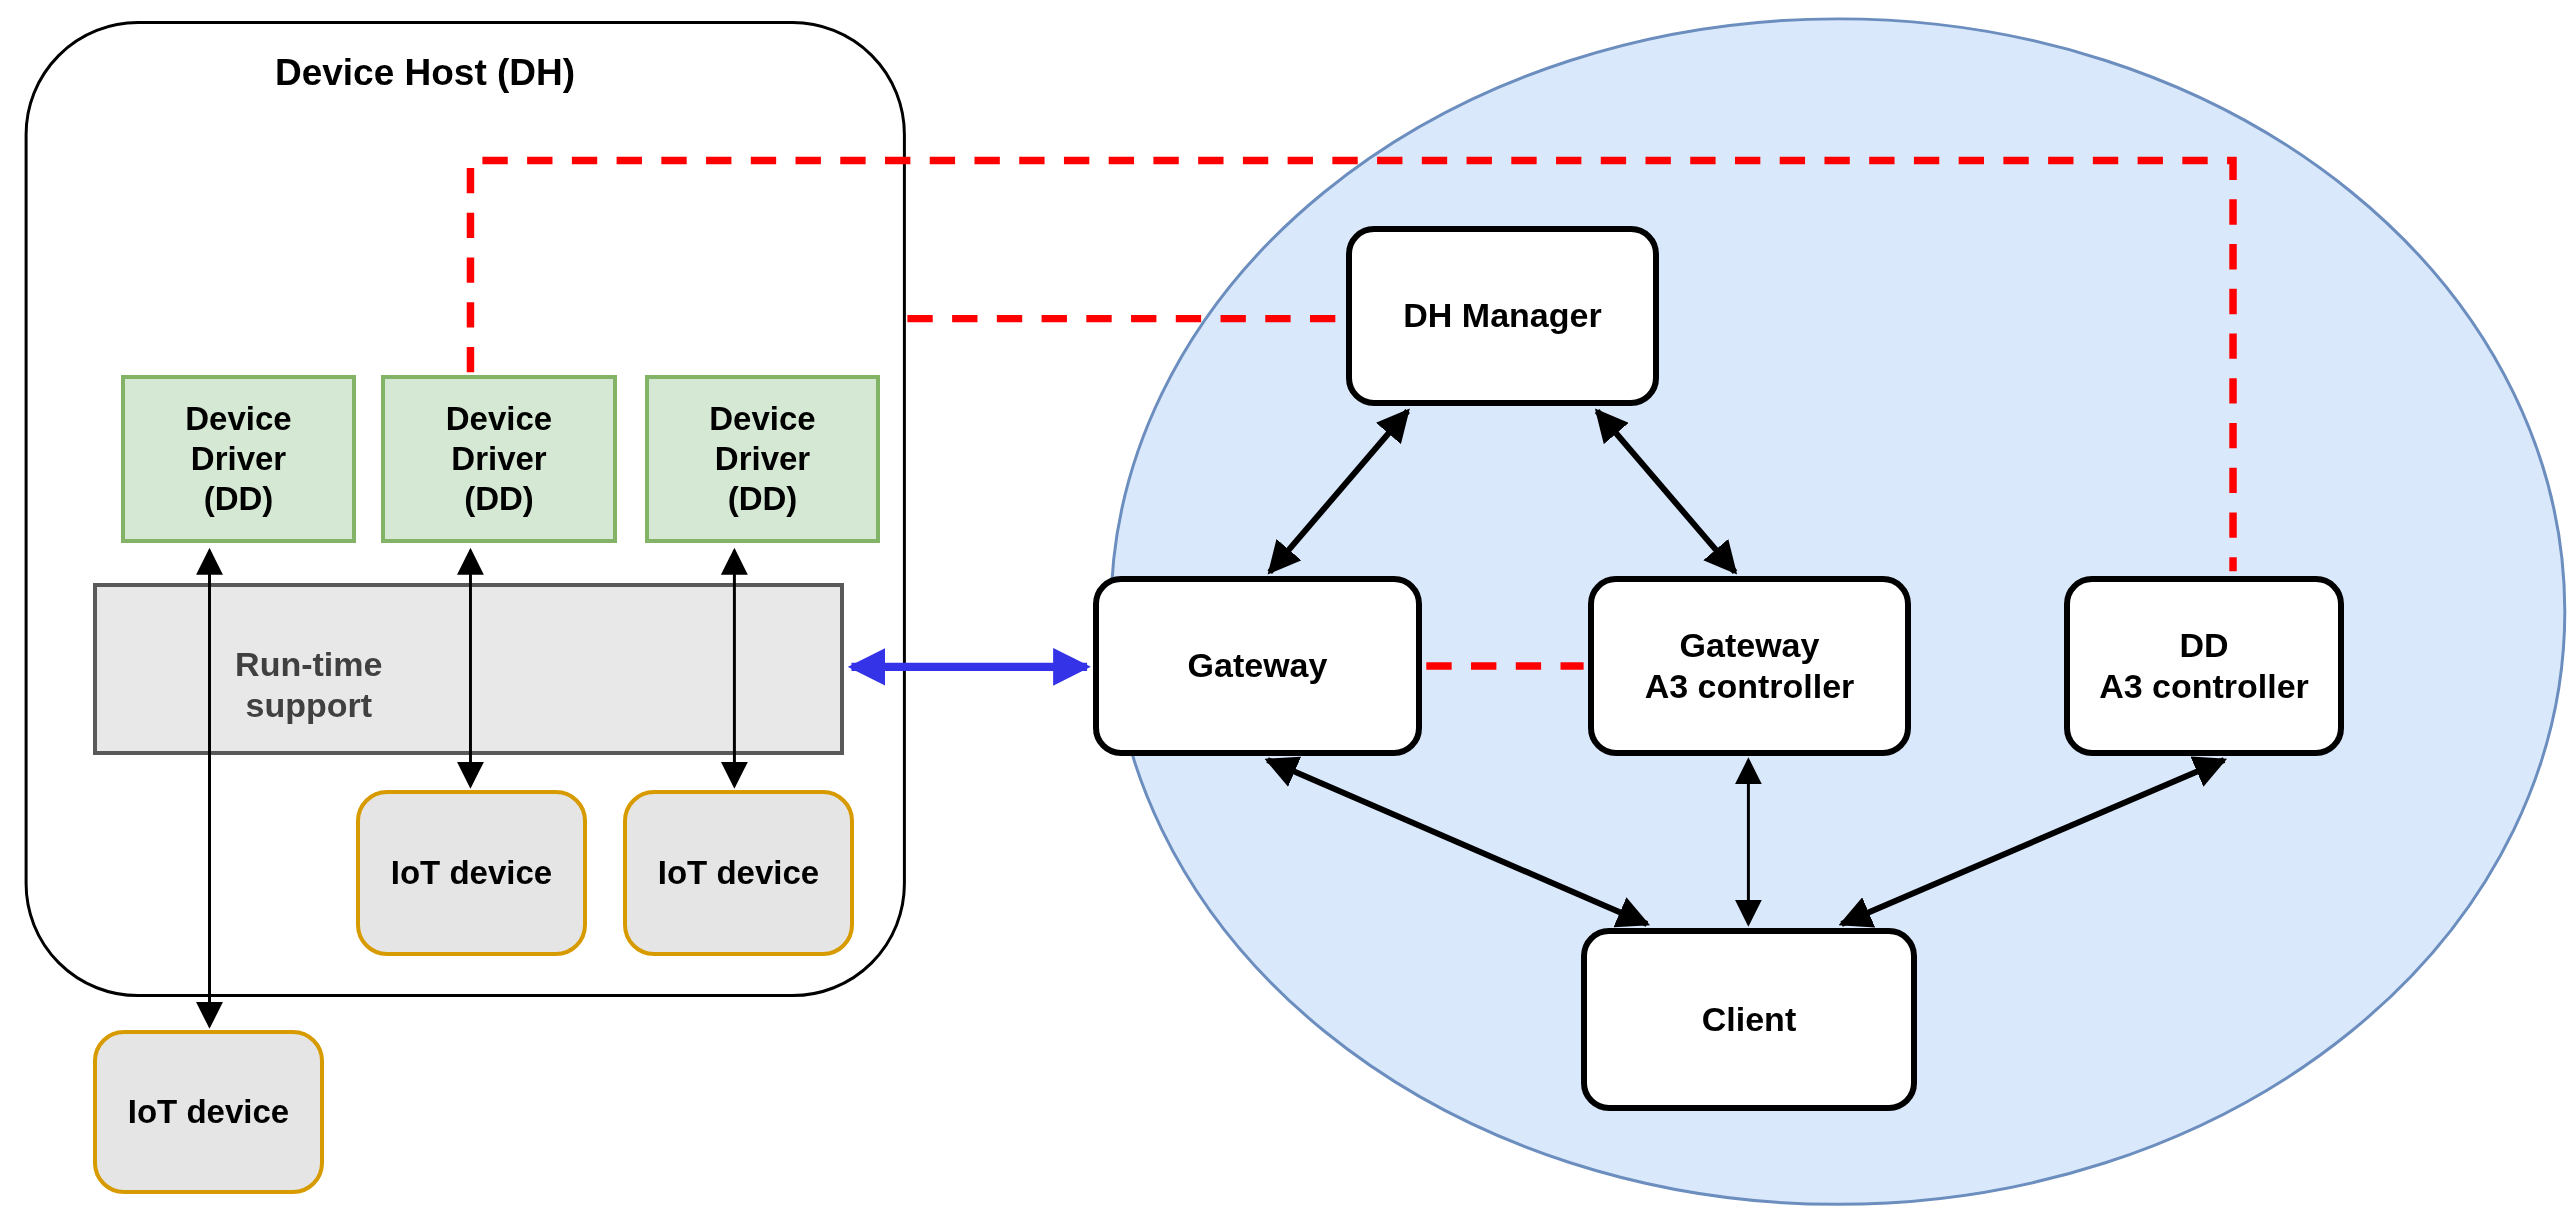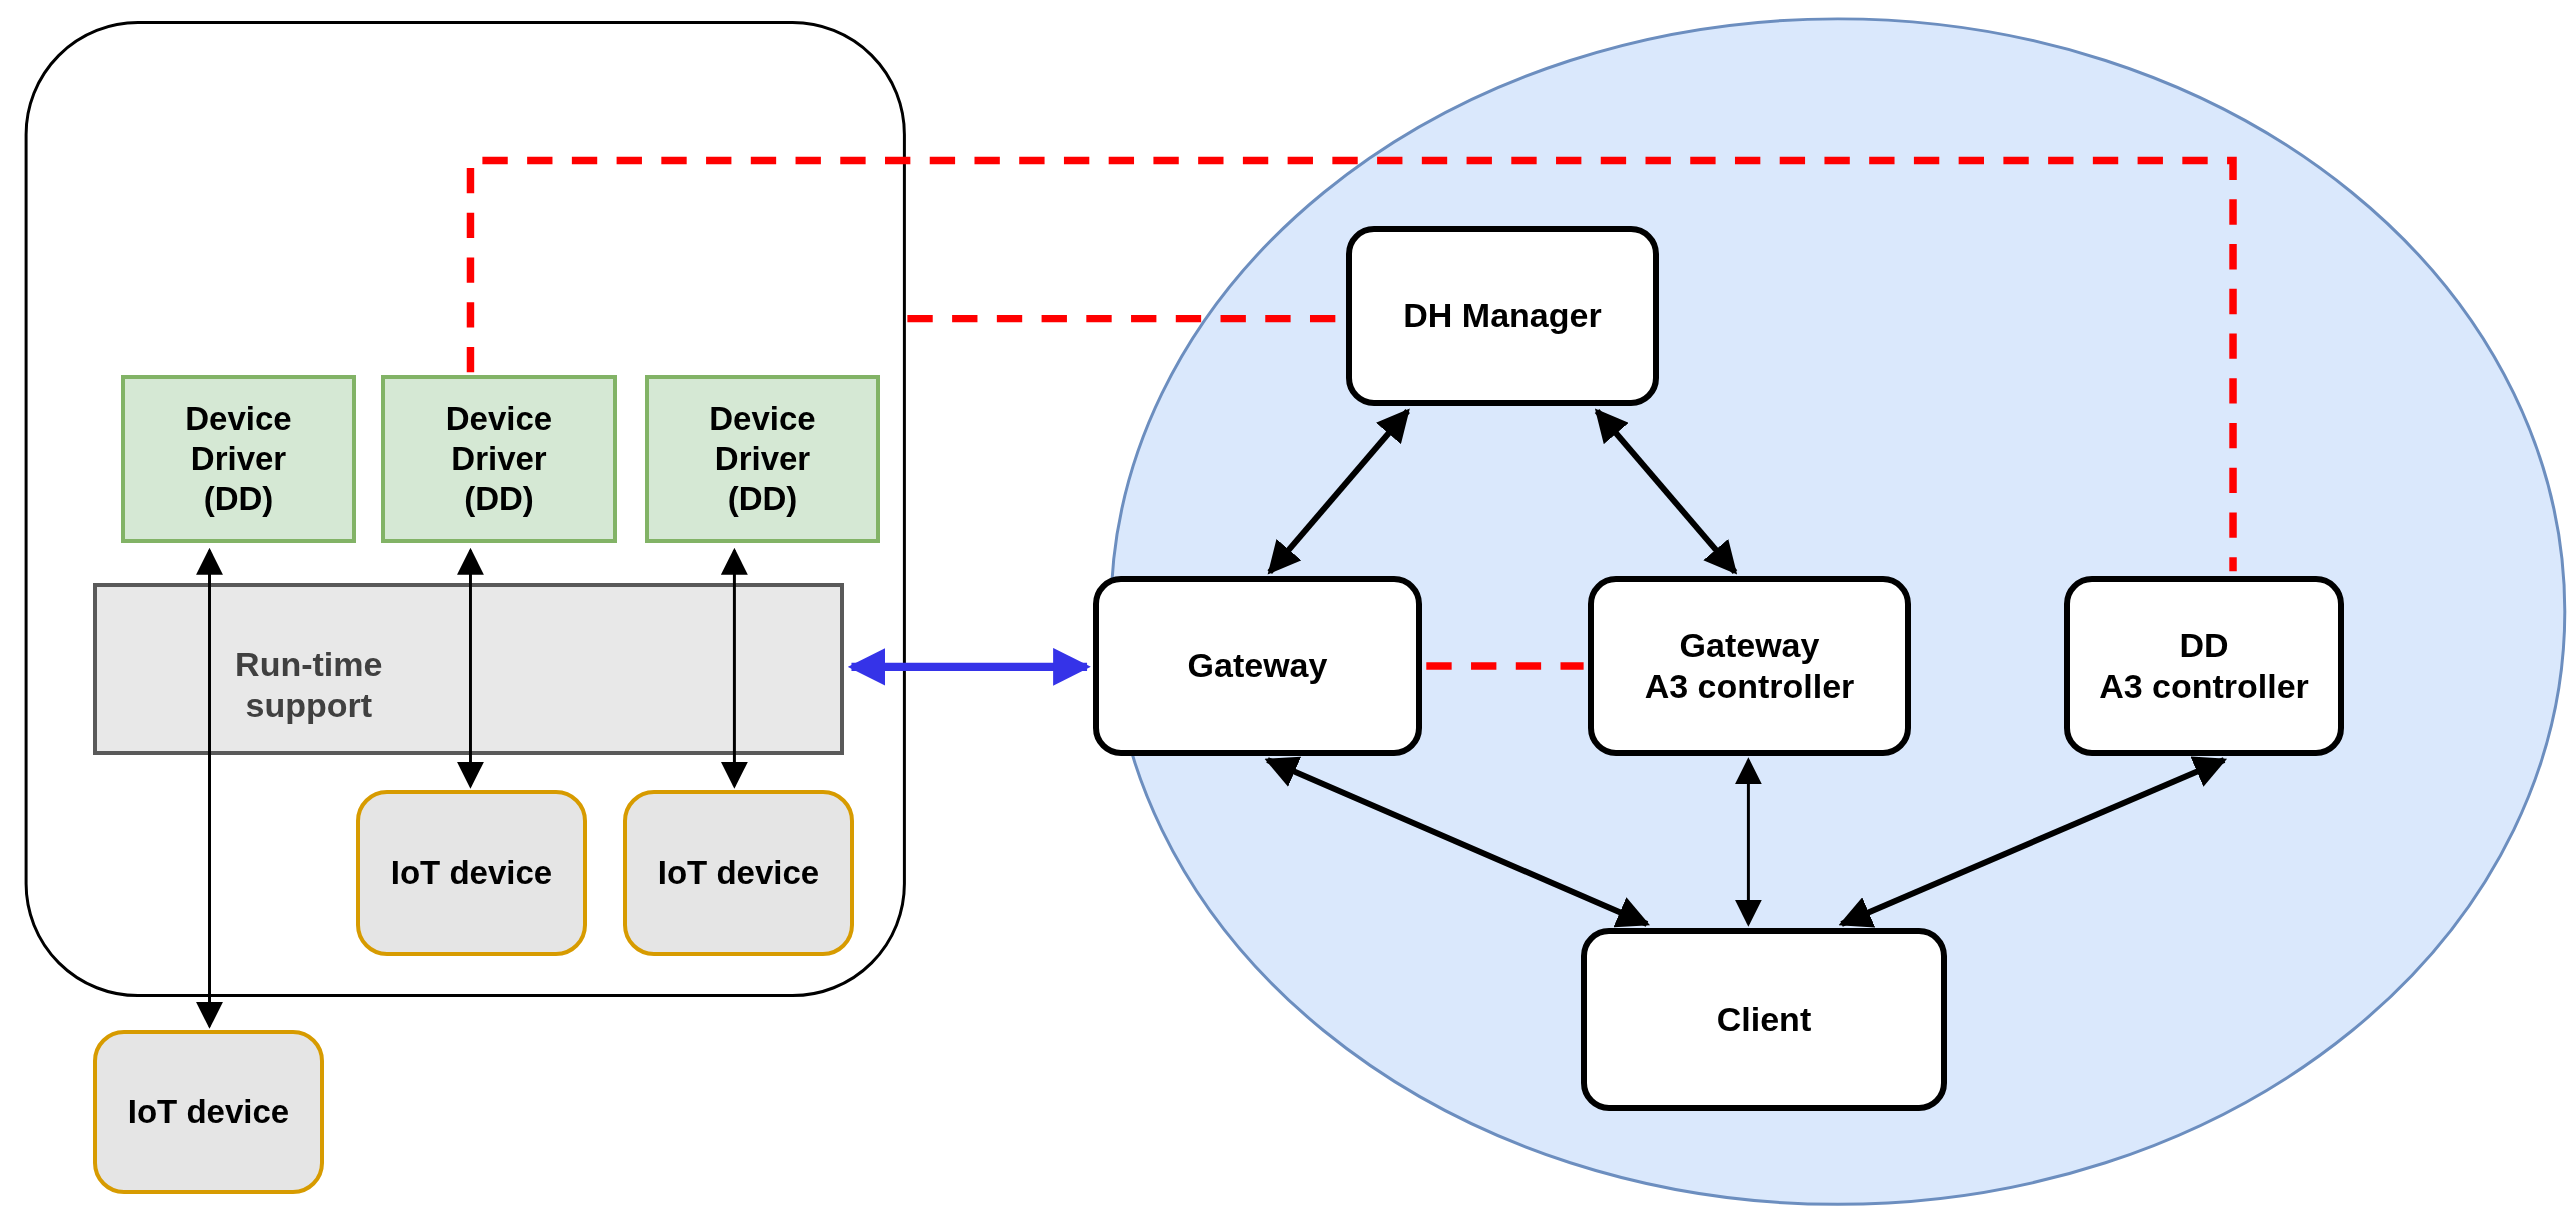--- a/index.html
+++ b/index.html
@@ -52,20 +52,21 @@
 </head>
 <body>
 
 <div id="canvas">
 
   <svg class="layer" viewBox="0 0 3455 1637">
     <ellipse cx="2465" cy="820" rx="975" ry="795" fill="#dae8fc" stroke="#6c8ebf" stroke-width="4"></ellipse>
     <rect x="35" y="30" width="1178" height="1305" rx="150" ry="150" fill="#ffffff" stroke="#000000" stroke-width="4"></rect>
   </svg>
 
+  <div class="title" style="left:127px; top:52px; width:596px; font-size:37px;">Device Host (DH)</div>
 
 
   <div class="node green-box" style="left:93px; top:375px; width:235px; height:168px;">
     <span class="lbl fs44">Device
 Driver
 (DD)</span>
   </div>
   <div class="node green-box" style="left:353px; top:375px; width:236px; height:168px;">
     <span class="lbl fs44">Device
 Driver
@@ -101,21 +102,21 @@
     <span class="lbl fs46">Gateway</span>
   </div>
   <div class="node white-node" style="left:1588px; top:576px; width:323px; height:180px;">
     <span class="lbl fs46">Gateway
 A3 controller</span>
   </div>
   <div class="node white-node" style="left:2064px; top:576px; width:280px; height:180px;">
     <span class="lbl fs46">DD
 A3 controller</span>
   </div>
-  <div class="node white-node" style="left:1581px; top:928px; width:366px; height:183px;">
+  <div class="node white-node" style="left:1581px; top:928px; width:336px; height:183px;">
     <span class="lbl fs46">Client</span>
   </div>
 
   <svg class="layer" viewBox="0 0 3455 1637" style="pointer-events:none;">
     <defs>
       <marker id="mA" viewBox="0 0 10 10" refX="9" refY="5" markerWidth="5.5" markerHeight="5.5" orient="auto-start-reverse" markerUnits="strokeWidth">
         <path d="M0,0 L10,5 L0,10 z" fill="#000000"></path>
       </marker>
       <marker id="mB" viewBox="0 0 10 10" refX="9" refY="5" markerWidth="9" markerHeight="9" orient="auto-start-reverse" markerUnits="strokeWidth">
         <path d="M0,0 L10,5 L0,10 z" fill="#000000"></path>

